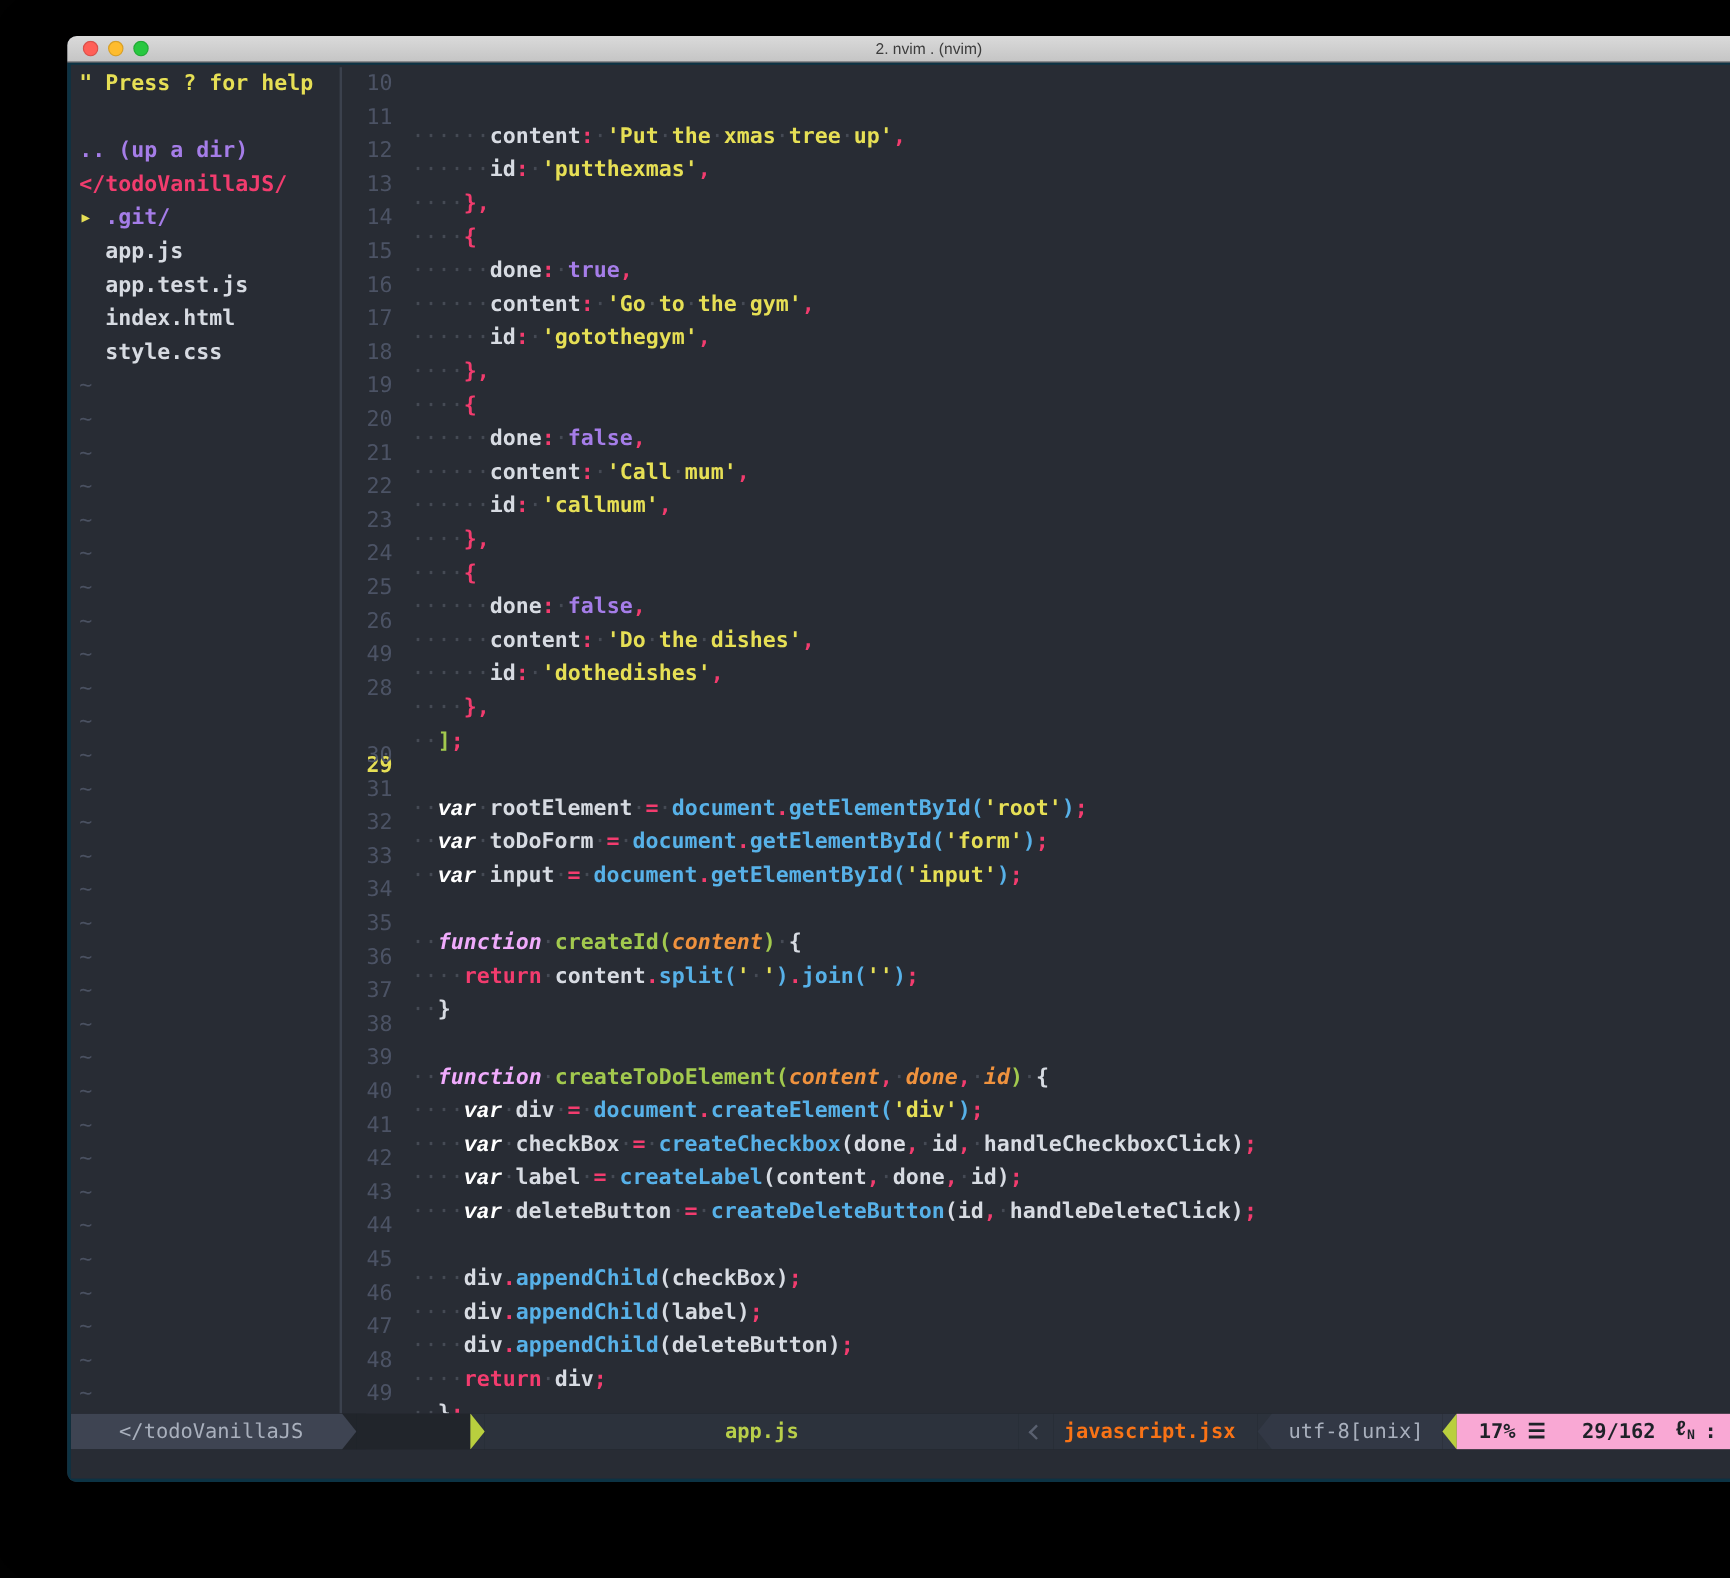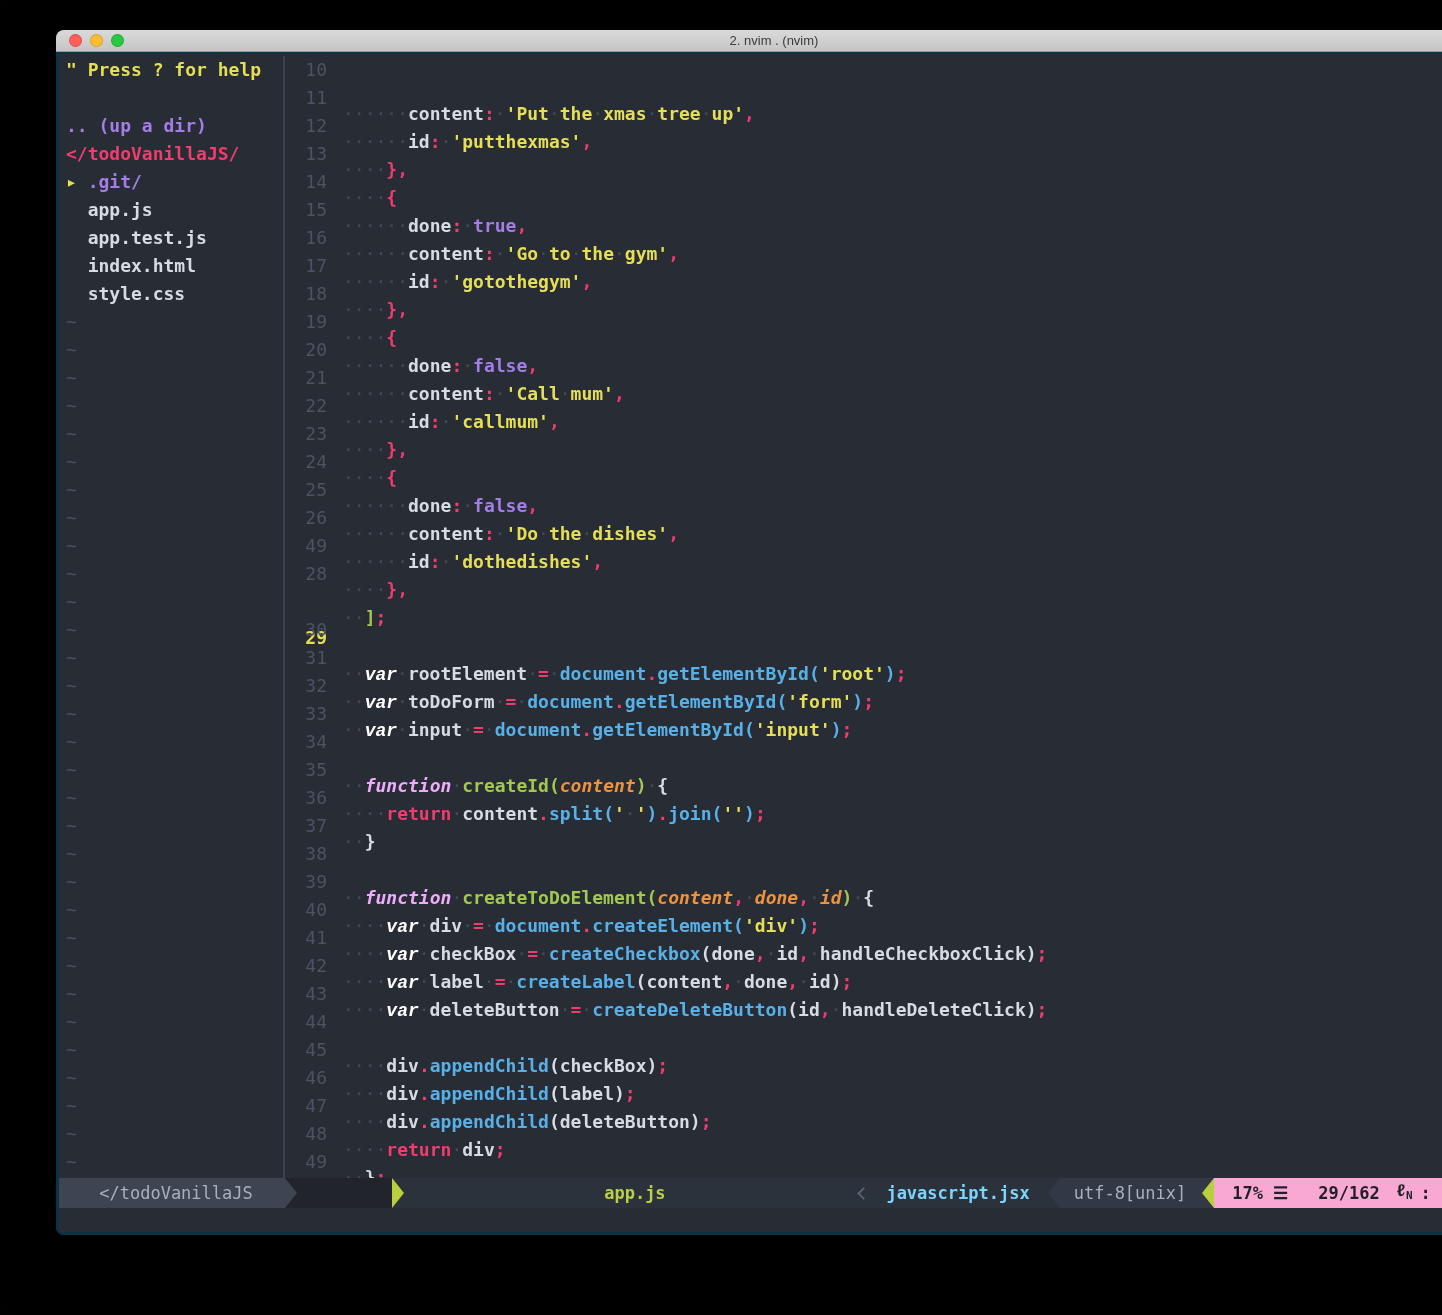--- a/index.html
+++ b/index.html
@@ -71,21 +71,21 @@
   }
   .st-left{width:226px;flex:0 0 226px;background:#3e4452;color:#a9b0bd;padding-left:8px;white-space:pre;font-weight:400;}
   .arrow{width:0;height:0;border-top:15px solid transparent;border-bottom:15px solid transparent;}
   .a-sbar{border-left:12px solid #3e4452;background:#21252b;}
   .st-gap{width:8px;flex:0 0 8px;background:#21252b;}
   .seg-mode{background:#b9cf3e;color:#1e2228;font-weight:700;padding:0 14px 0 12px;margin-top:48px;}
   .a-mode{border-left:12px solid #b9cf3e;background:#2c323c;}
   .seg-file{flex:1;background:#2c323c;color:#b9cf4a;padding-left:16px;font-weight:700;}
   .chevwrap{background:#2c323c;display:flex;align-items:center;padding:0 10px;}
   .chev{width:9px;height:9px;border-left:2px solid #5a6170;border-bottom:2px solid #5a6170;transform:rotate(45deg);}
-  .seg-ft{background:#2c323c;color:#7dd3fc;padding:0 18px 0 8px;font-weight:700;}
+  .seg-ft{background:#2c323c;color:#f97316;padding:0 18px 0 8px;font-weight:700;}
   .seg-enc{background:#323845;color:#a9b0bd;padding:0 16px 0 14px;font-weight:400;}
   .a-enc{border-right:12px solid #323845;background:#2c323c;}
   .a-lime{border-right:12px solid #b9cf3e;background:#323845;}
   .seg-pos{background:#f9a8d4;color:#1e2228;font-weight:700;display:flex;align-items:center;padding:0 22px 0 18px;}
   .seg-pos .sp1{margin-left:10px;}
   .seg-pos .sp2{margin-left:30px;}
   .seg-pos .sp3{margin-left:16px;}
   .seg-pos .sp4{margin-left:8px;}
   .seg-pos .sp5{margin-left:26px;}
   .lnsN{font-size:11px;vertical-align:-3px;}

